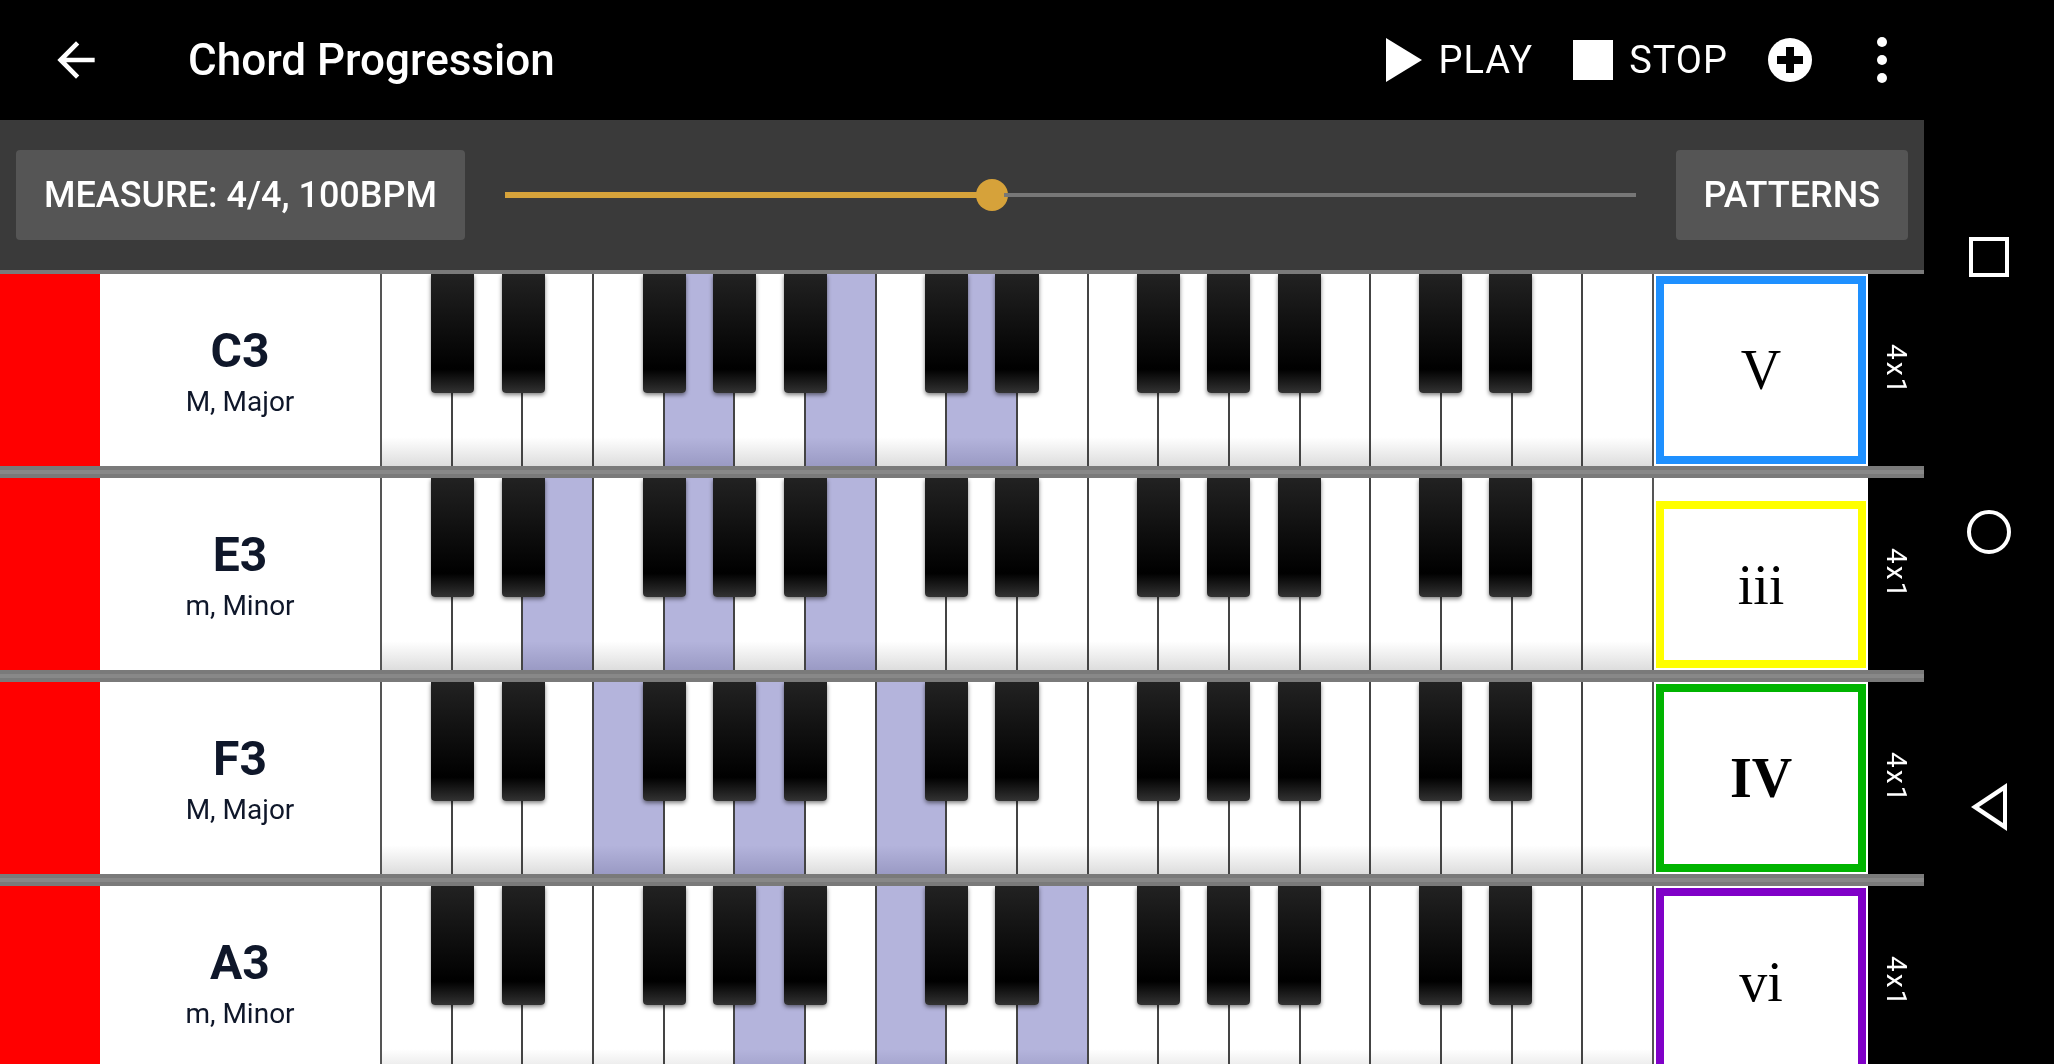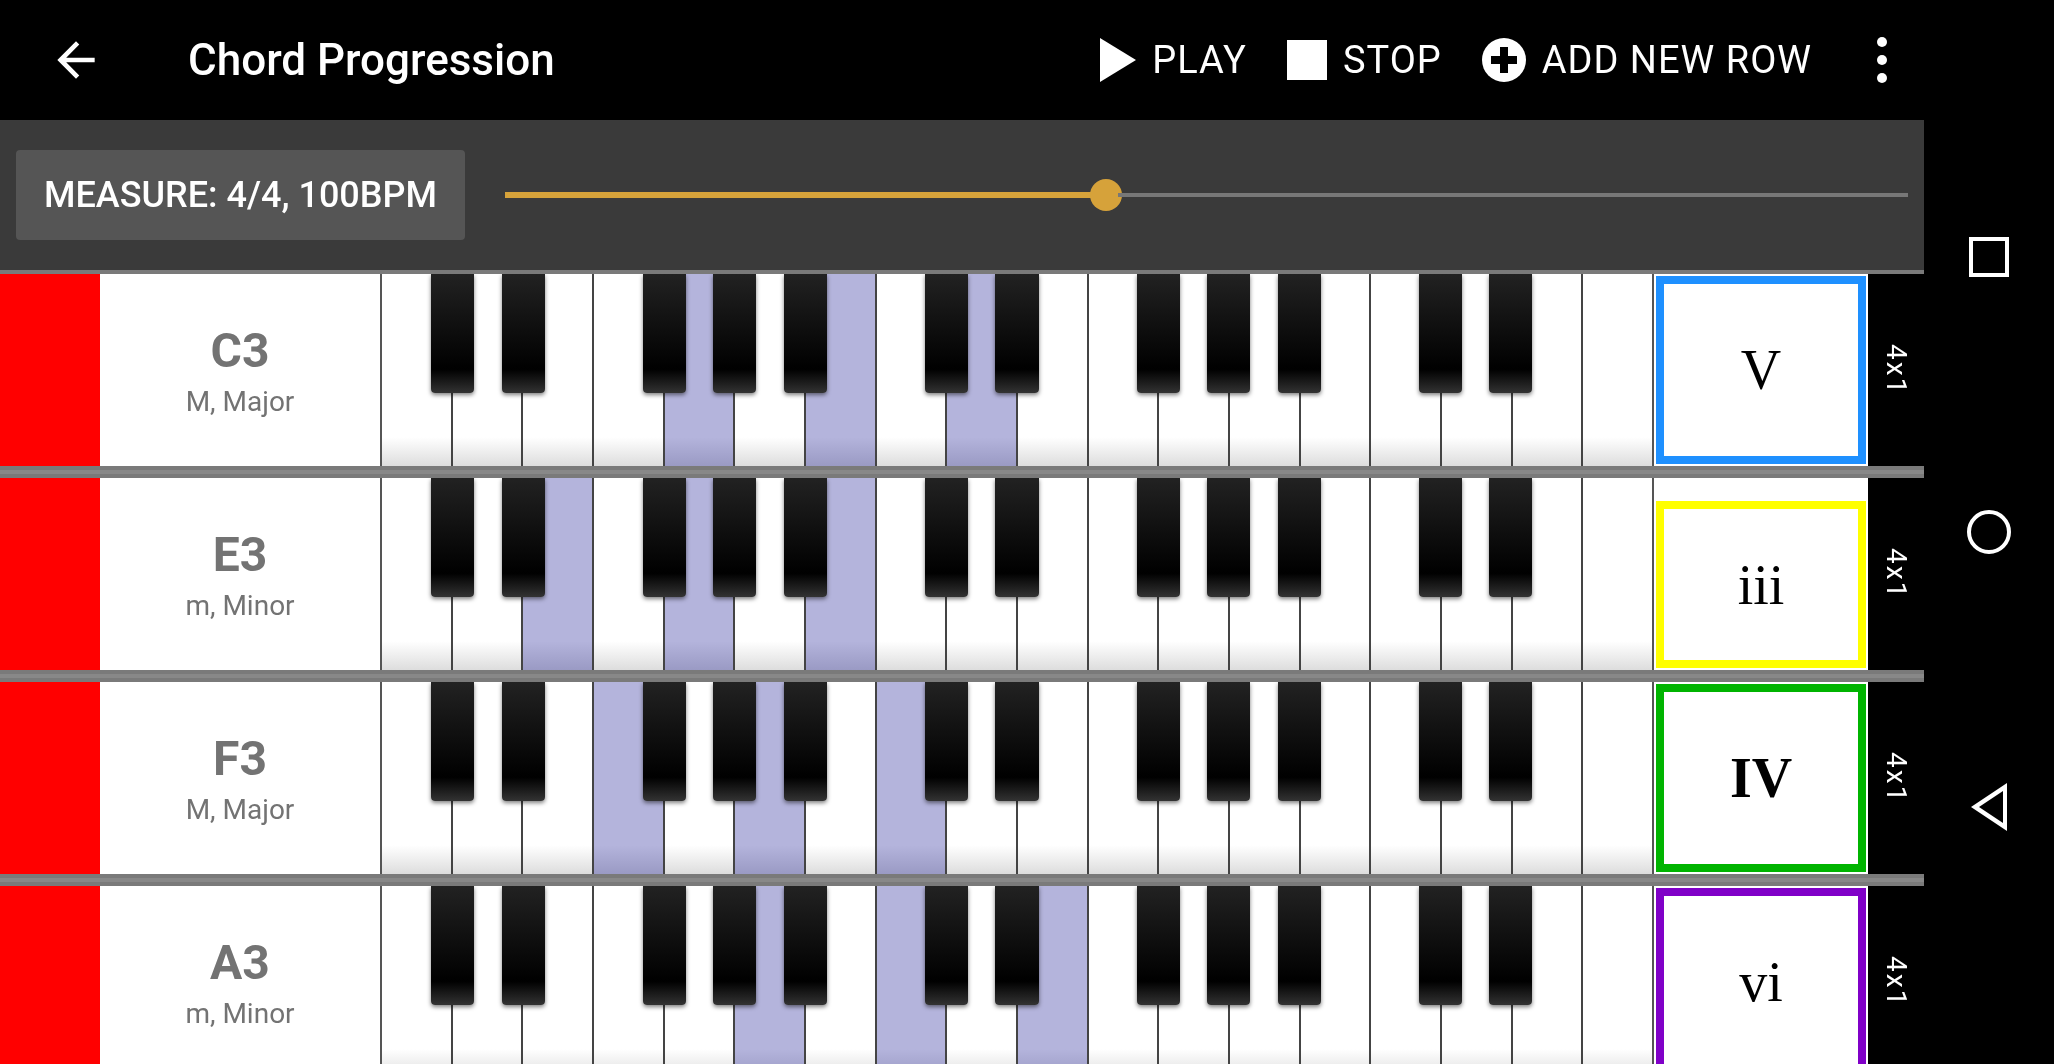--- a/index.html
+++ b/index.html
@@ -163,21 +163,21 @@
     width: 100px;
     background: #ff0000;
   }
   .chord-info {
     width: 280px;
     background: #fff;
     display: flex;
     flex-direction: column;
     align-items: center;
     justify-content: center;
-    color: #737373;
+    color: #0f172a;
   }
   .chord-info .note { font-size: 48px; font-weight: 700; }
   .chord-info .quality { font-size: 28px; margin-top: 6px; }
 
   
   .keyboard {
     flex: 1;
     position: relative;
     border-left: 2px solid #555;
     border-right: 2px solid #555;
@@ -264,36 +264,36 @@
     <div class="action">
       <div class="icon-play"></div>
       <span>PLAY</span>
     </div>
     <div class="action">
       <div class="icon-stop"></div>
       <span>STOP</span>
     </div>
     <div class="action">
       <div class="icon-add"></div>
-      <span>ADD NEW ROW</span>
     </div>
     <div class="overflow">
       <div class="dot"></div>
         <div class="dot"></div>
         <div class="dot"></div>
     </div>
   </div>
 
   <div class="settings">
     <div class="chip">MEASURE: 4/4, 100BPM</div>
     <div class="slider-wrap">
       <div class="slider-track-left" id="slider-left" style="width: 42%;"></div>
       <div class="slider-thumb"></div>
       <div class="slider-track-right"></div>
     </div>
+    <div class="chip">PATTERNS</div>
   </div>
 
   <div class="rows" id="rows">
       <div class="row">
         <div class="handle"></div>
         <div class="chord-info">
           <div class="note">C3</div>
           <div class="quality">M, Major</div>
         </div>
         <div class="keyboard">

